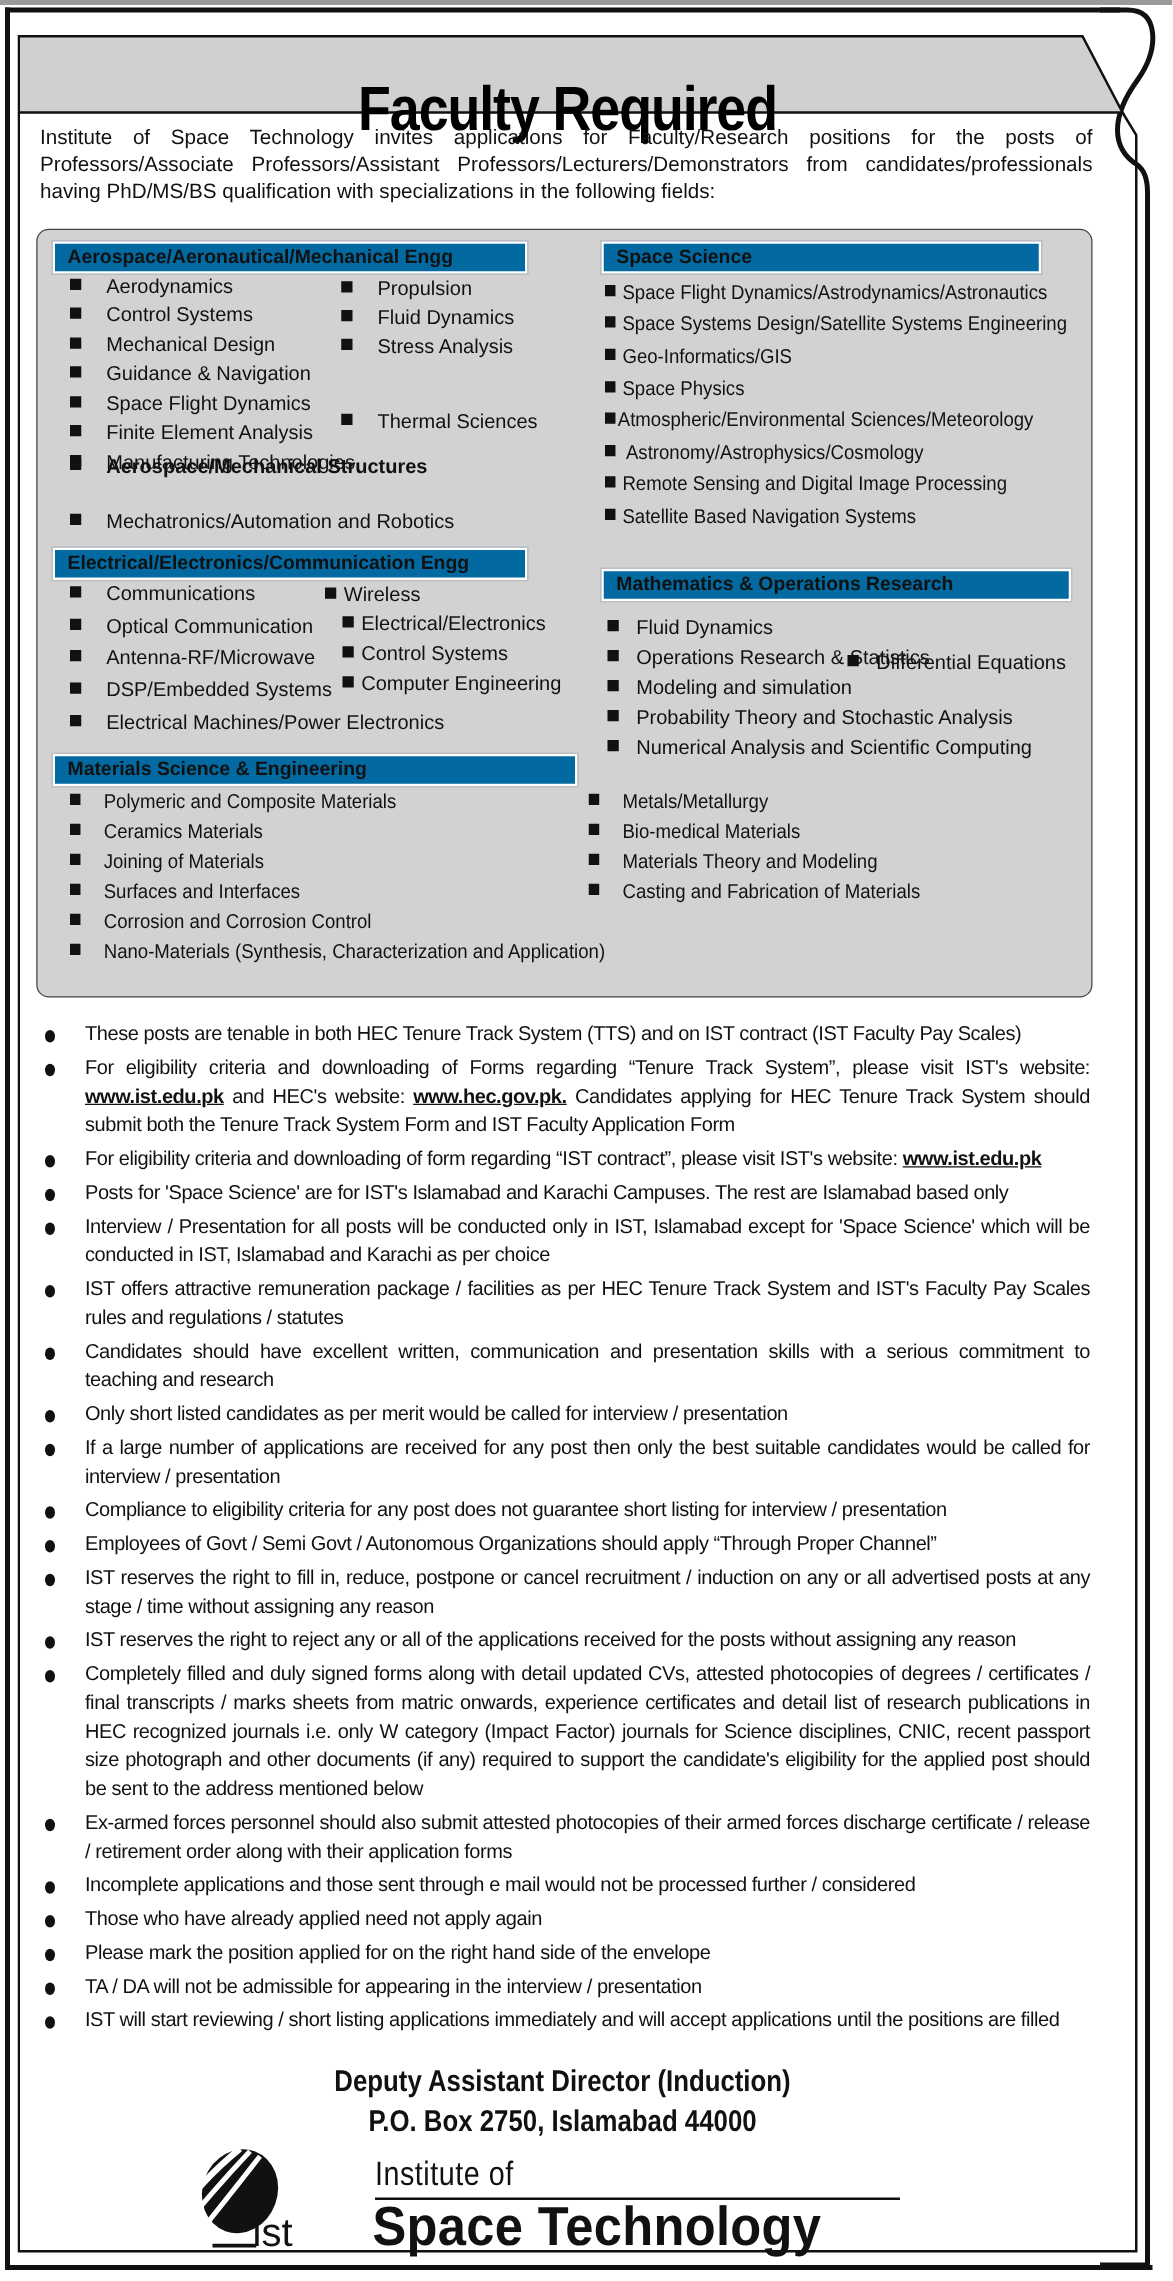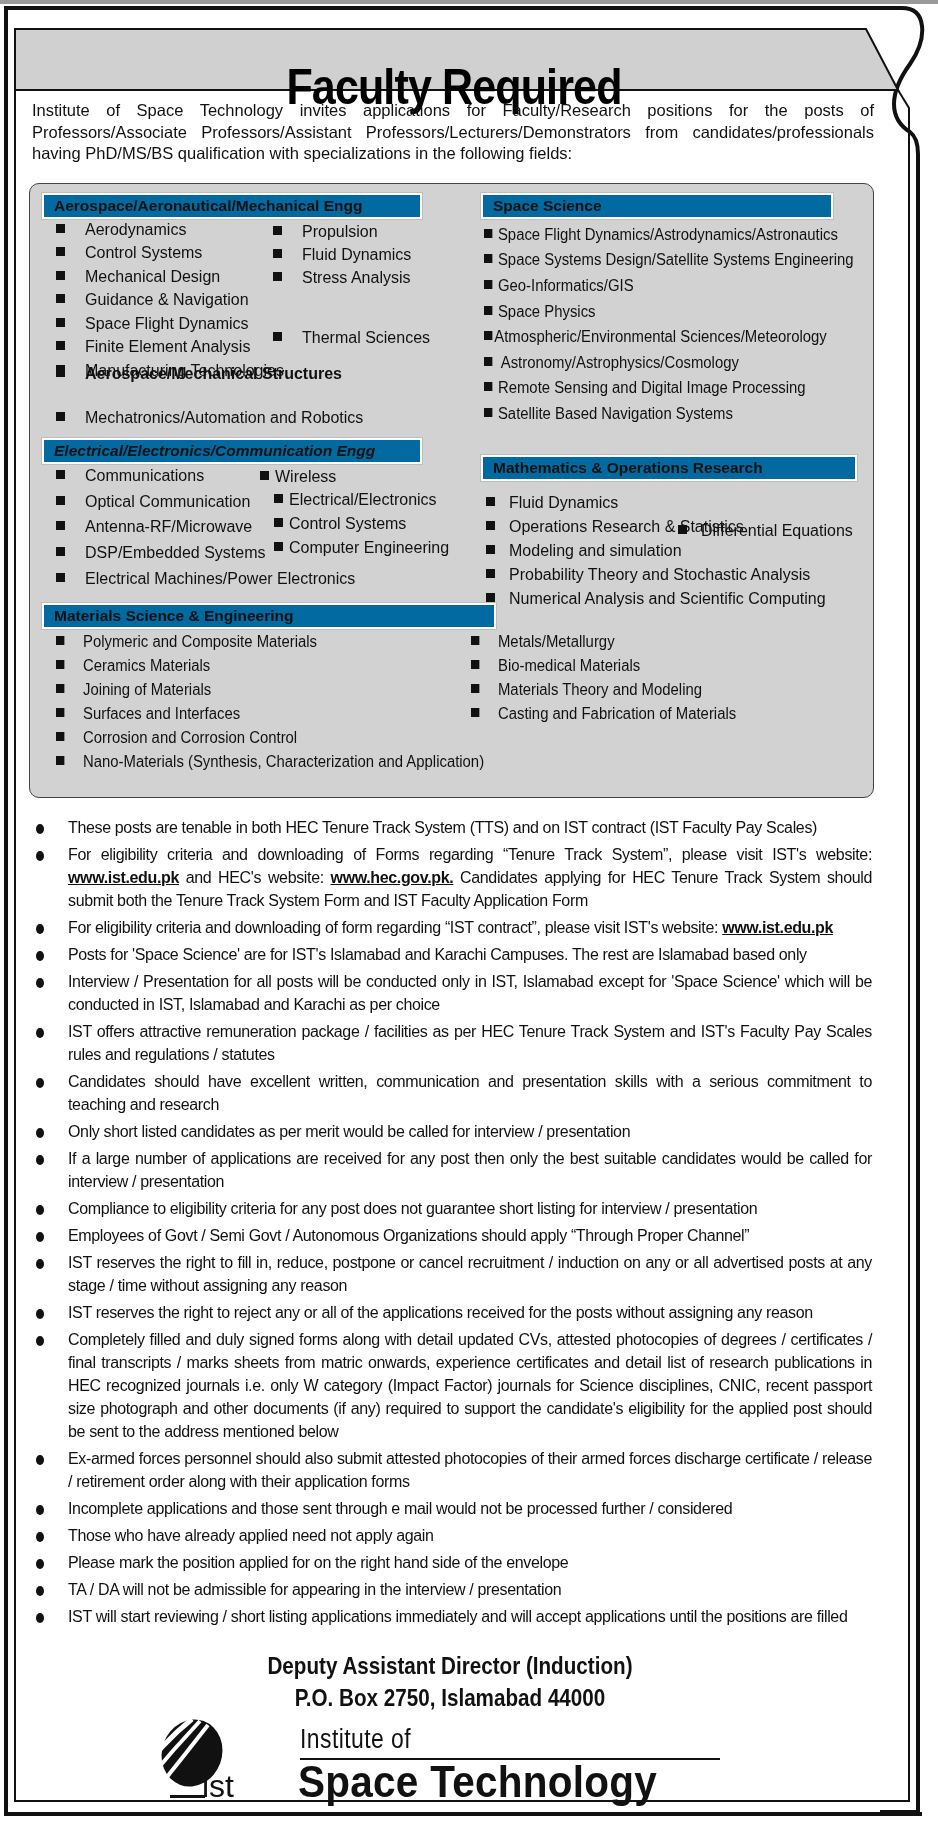--- a/index.html
+++ b/index.html
@@ -94,40 +94,40 @@
 <div class="sec-head" style="left:481px;top:193px;width:352px;">Space Science</div>
 <div class="item tight narrow" style="left:484px;top:225px;"><span class="bul"></span><span>Space Flight Dynamics/Astrodynamics/Astronautics</span></div>
 <div class="item tight narrow" style="left:484px;top:250px;"><span class="bul"></span><span>Space Systems Design/Satellite Systems Engineering</span></div>
 <div class="item tight narrow" style="left:484px;top:276px;"><span class="bul"></span><span>Geo-Informatics/GIS</span></div>
 <div class="item tight narrow" style="left:484px;top:302px;"><span class="bul"></span><span>Space Physics</span></div>
 <div class="item tight narrow" style="left:484px;top:327px;"><span class="bul" style="margin-right:2px"></span><span>Atmospheric/Environmental Sciences/Meteorology</span></div>
 <div class="item tight narrow" style="left:484px;top:353px;"><span class="bul" style="margin-right:9px"></span><span>Astronomy/Astrophysics/Cosmology</span></div>
 <div class="item tight narrow" style="left:484px;top:378px;"><span class="bul"></span><span>Remote Sensing and Digital Image Processing</span></div>
 <div class="item tight narrow" style="left:484px;top:404px;"><span class="bul"></span><span>Satellite Based Navigation Systems</span></div>
 
-<div class="sec-head" style="left:42px;top:438px;width:380px;font-style:italic;">Electrical/Electronics/Communication Engg</div>
+<div class="sec-head" style="left:42px;top:438px;width:380px;">Electrical/Electronics/Communication Engg</div>
 <div class="item" style="left:56px;top:466px;"><span class="bul"></span><span>Communications</span></div>
 <div class="item" style="left:56px;top:492px;"><span class="bul"></span><span>Optical Communication</span></div>
 <div class="item" style="left:56px;top:517px;"><span class="bul"></span><span>Antenna-RF/Microwave</span></div>
 <div class="item" style="left:56px;top:543px;"><span class="bul"></span><span>DSP/Embedded Systems</span></div>
 <div class="item" style="left:56px;top:569px;"><span class="bul"></span><span>Electrical Machines/Power Electronics</span></div>
 <div class="item tight" style="left:260px;top:467px;"><span class="bul"></span><span>Wireless</span></div>
 <div class="item tight" style="left:274px;top:490px;"><span class="bul"></span><span>Electrical/Electronics</span></div>
 <div class="item tight" style="left:274px;top:514px;"><span class="bul"></span><span>Control Systems</span></div>
 <div class="item tight" style="left:274px;top:538px;"><span class="bul"></span><span>Computer Engineering</span></div>
 
 <div class="sec-head" style="left:481px;top:455px;width:376px;">Mathematics &amp; Operations Research</div>
 <div class="item" style="left:486px;top:493px;"><span class="bul" style="margin-right:14px"></span><span>Fluid Dynamics</span></div>
 <div class="item" style="left:486px;top:517px;"><span class="bul" style="margin-right:14px"></span><span>Operations Research &amp; Statistics</span></div>
 <div class="item" style="left:486px;top:541px;"><span class="bul" style="margin-right:14px"></span><span>Modeling and simulation</span></div>
 <div class="item" style="left:486px;top:565px;"><span class="bul" style="margin-right:14px"></span><span>Probability Theory and Stochastic Analysis</span></div>
 <div class="item" style="left:486px;top:589px;"><span class="bul" style="margin-right:14px"></span><span>Numerical Analysis and Scientific Computing</span></div>
 <div class="item" style="left:678px;top:492px;margin-top:29px;"><span class="bul" style="margin-right:14px"></span><span>Differential Equations</span></div>
 
-<div class="sec-head" style="left:42px;top:603px;width:454px;">Materials Science &amp; Engineering</div>
+<div class="sec-head" style="left:42px;top:603px;width:420px;">Materials Science &amp; Engineering</div>
 <div class="item narrow" style="left:56px;top:632px;"><span class="bul"></span><span>Polymeric and Composite Materials</span></div>
 <div class="item narrow" style="left:56px;top:656px;"><span class="bul"></span><span>Ceramics Materials</span></div>
 <div class="item narrow" style="left:56px;top:680px;"><span class="bul"></span><span>Joining of Materials</span></div>
 <div class="item narrow" style="left:56px;top:704px;"><span class="bul"></span><span>Surfaces and Interfaces</span></div>
 <div class="item narrow" style="left:56px;top:728px;"><span class="bul"></span><span>Corrosion and Corrosion Control</span></div>
 <div class="item narrow" style="left:56px;top:752px;"><span class="bul"></span><span>Nano-Materials (Synthesis, Characterization and Application)</span></div>
 <div class="item narrow" style="left:471px;top:632px;"><span class="bul"></span><span>Metals/Metallurgy</span></div>
 <div class="item narrow" style="left:471px;top:656px;"><span class="bul"></span><span>Bio-medical Materials</span></div>
 <div class="item narrow" style="left:471px;top:680px;"><span class="bul"></span><span>Materials Theory and Modeling</span></div>
 <div class="item narrow" style="left:471px;top:704px;"><span class="bul"></span><span>Casting and Fabrication of Materials</span></div>

